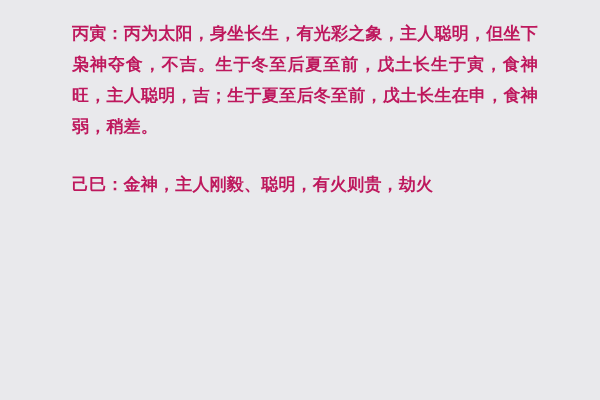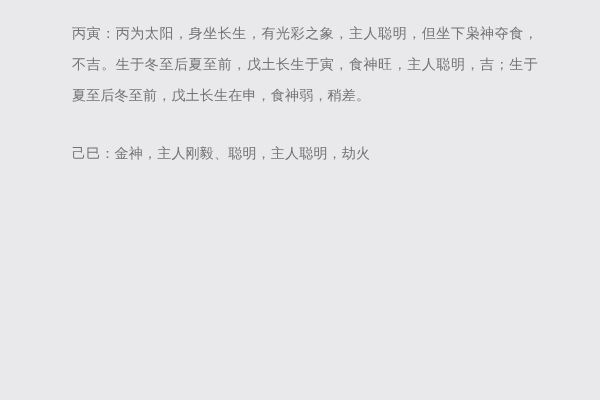--- a/index.html
+++ b/index.html
@@ -15,33 +15,33 @@
   }
   .page {
     width: 600px;
     height: 400px;
     box-sizing: border-box;
     padding: 18px 62px 0 72px;
     background: #e9e9ec;
     position: relative;
   }
   .para {
-    color: #737373;
-    font-size: 14px;
+    color: #be185d;
+    font-size: 17px;
     line-height: 31px;
     text-align: justify;
     text-justify: inter-ideograph;
     letter-spacing: 0.2px;
     margin: 0 0 27px 0;
     font-family: "DejaVu Sans", "Liberation Sans", sans-serif;
-    font-weight: 400;
+    font-weight: 700;
   }
   .para:last-child {
     margin-bottom: 0;
   }
 </style>
 </head>
 <body>
 
 <div class="page">
   <p class="para">丙寅：丙为太阳，身坐长生，有光彩之象，主人聪明，但坐下枭神夺食，不吉。生于冬至后夏至前，戊土长生于寅，食神旺，主人聪明，吉；生于夏至后冬至前，戊土长生在申，食神弱，稍差。</p>
-  <p class="para">己巳：金神，主人刚毅、聪明，主人聪明，劫火</p>
+  <p class="para">己巳：金神，主人刚毅、聪明，有火则贵，劫火</p>
 </div>
 
 </body></html>

